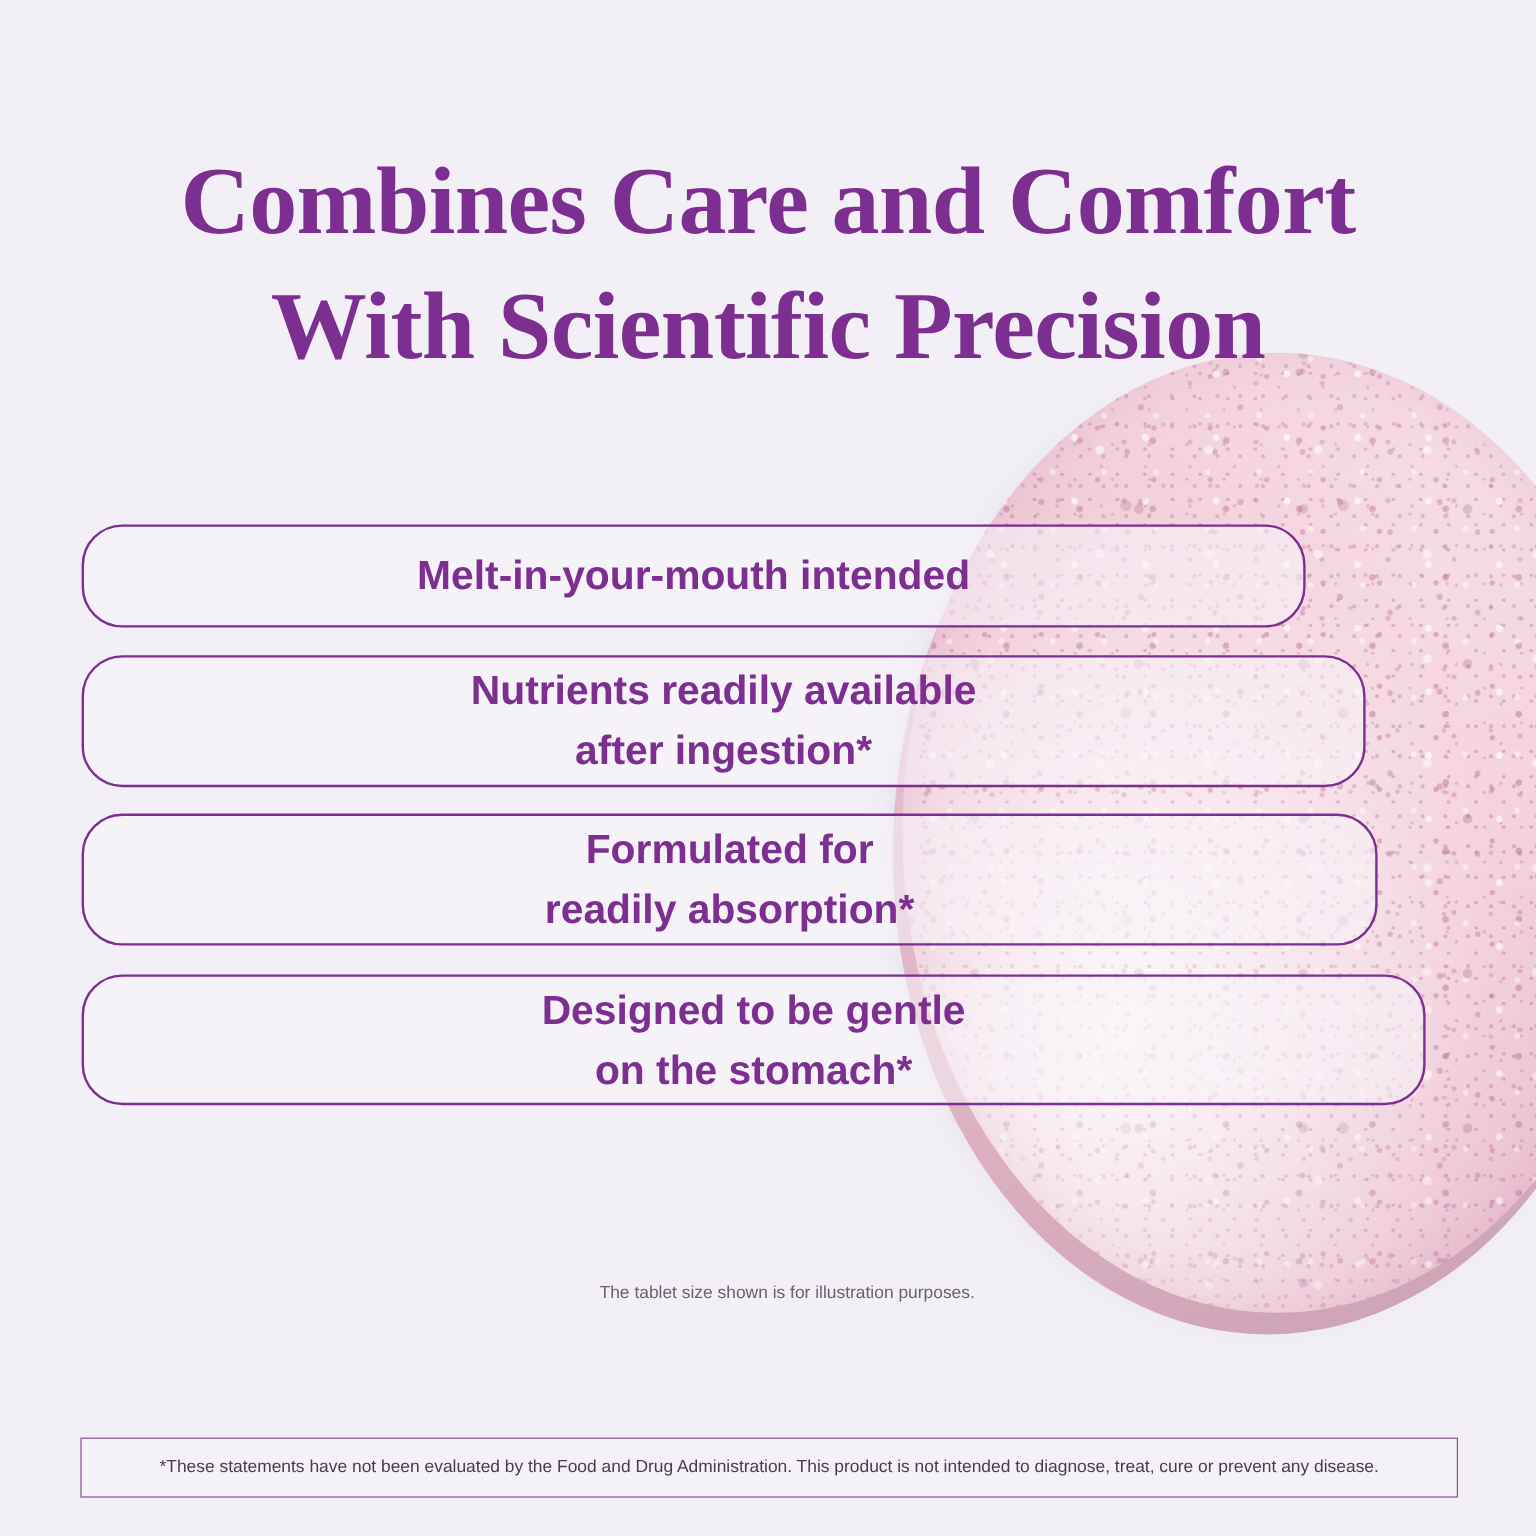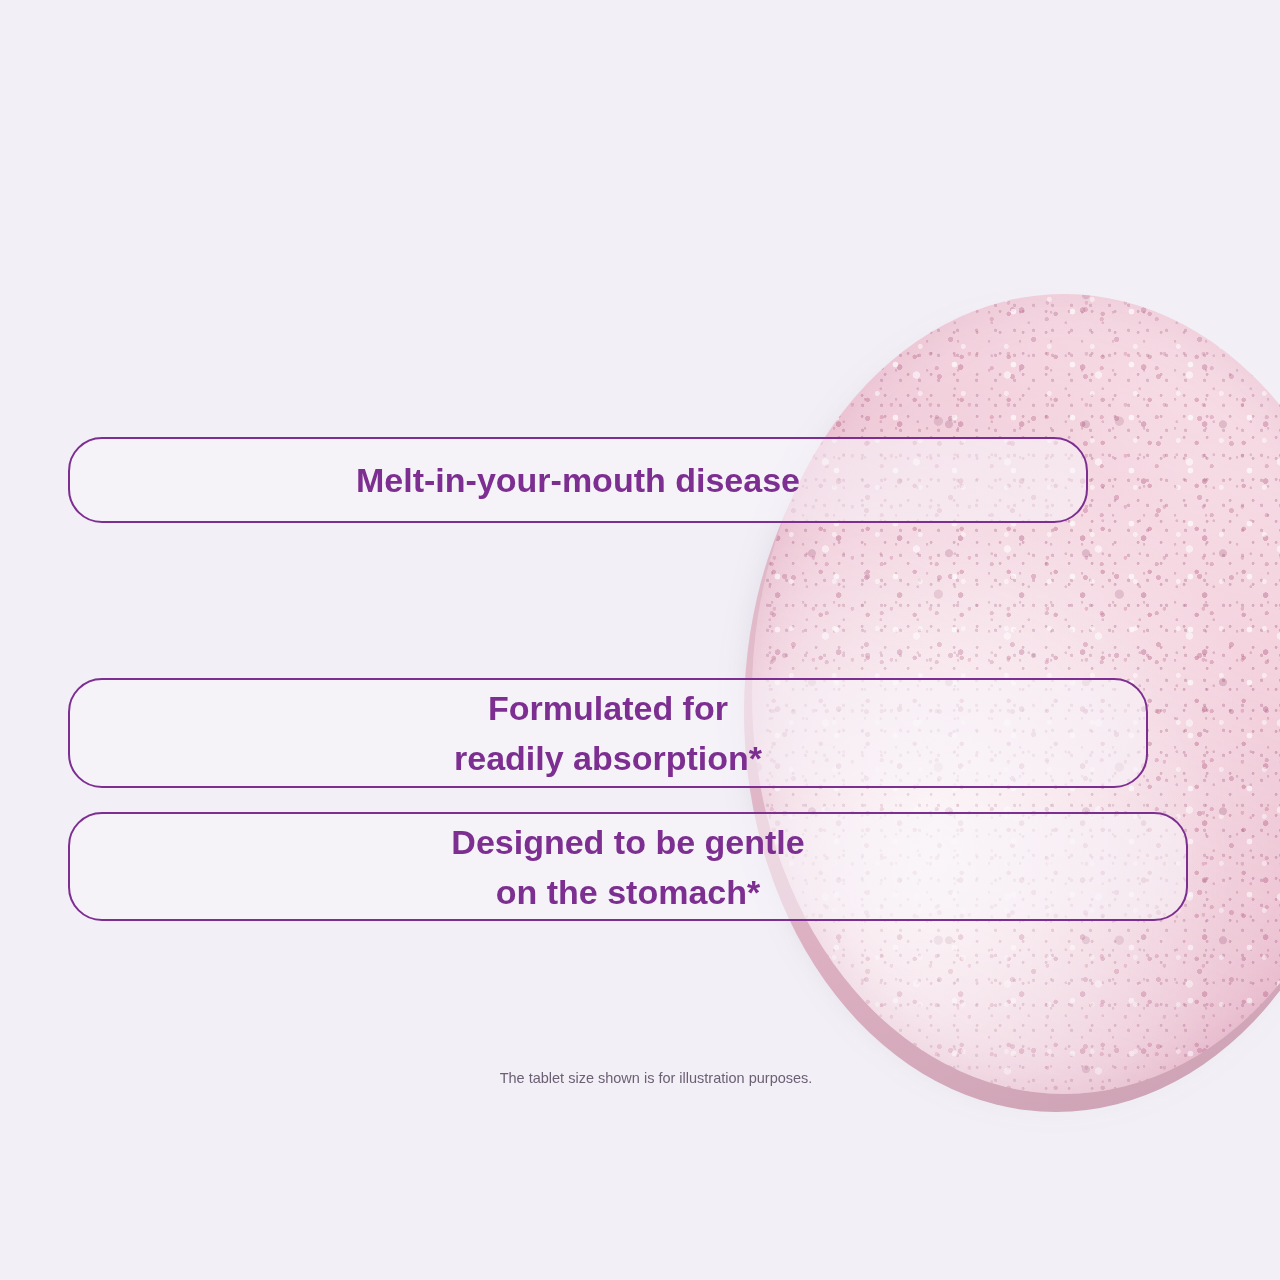--- a/index.html
+++ b/index.html
@@ -214,29 +214,40 @@
     <div class="tablet-rim"></div>
     <div class="tablet-face">
       <div class="speck a"></div>
       <div class="speck b"></div>
       <div class="speck c"></div>
       <div class="speck d"></div>
       <div class="tablet-sheen"></div>
     </div>
   </div>
 
+  <h1 class="headline">
+    <span class="line">Combines Care and Comfort</span>
+    <span class="line">With Scientific Precision</span>
+  </h1>
 
   <div class="pill p1">
-    <span class="pill-text">Melt-in-your-mouth disease</span>
+    <span class="pill-text">Melt-in-your-mouth intended</span>
+  </div>
+  <div class="pill p2">
+    <span class="pill-text">Nutrients readily available
+after ingestion*</span>
   </div>
   <div class="pill p3">
     <span class="pill-text">Formulated for
 readily absorption*</span>
   </div>
   <div class="pill p4">
     <span class="pill-text">Designed to be gentle
 on the stomach*</span>
   </div>
 
   <div class="illus-note">The tablet size shown is for illustration purposes.</div>
 
+  <div class="disclaimer">
+    <span class="dtext">*These statements have not been evaluated by the Food and Drug Administration. This product is not intended to diagnose, treat, cure or prevent any disease.</span>
+  </div>
 
 </div>
 
 </body></html>

